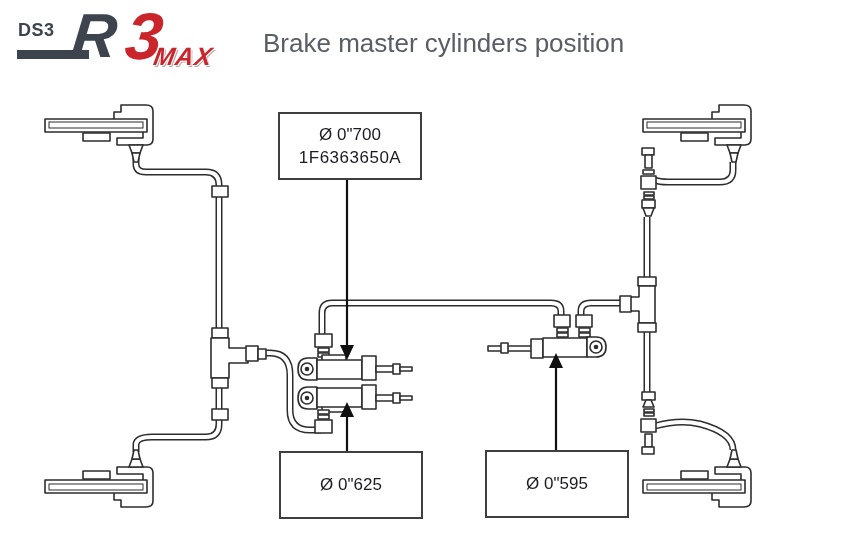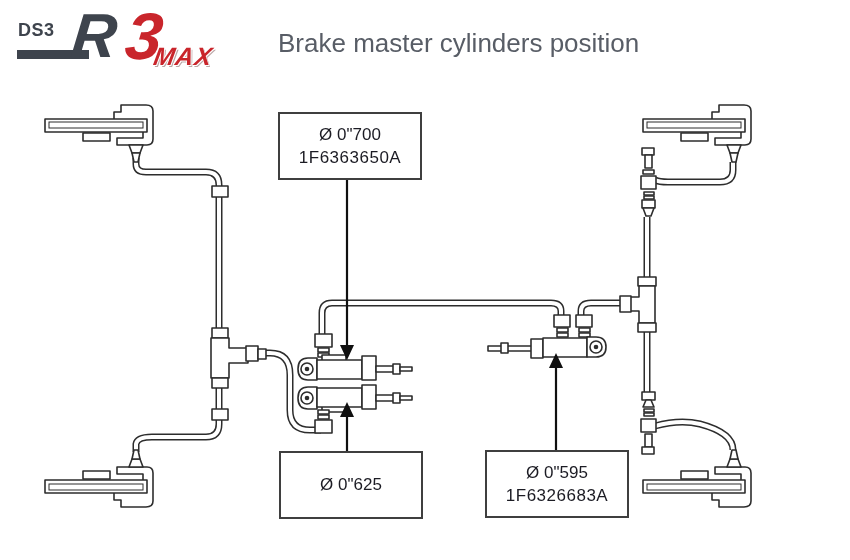--- a/index.html
+++ b/index.html
@@ -10,21 +10,21 @@
   .logo .ds3{position:absolute;left:4px;top:14px;font-size:18px;font-weight:bold;
              color:#3e444d;letter-spacing:.5px;}
   .logo .bar{position:absolute;left:3px;top:44px;width:72px;height:9px;background:#3e444d;}
   .logo .r{position:absolute;left:58px;top:-6px;font-size:62px;font-weight:bold;
            font-style:italic;color:#3e444d;transform:skewX(-6deg);}
   .logo .three{position:absolute;left:112px;top:-8px;font-size:66px;font-weight:bold;
            font-style:italic;color:#c9252b;transform:skewX(-6deg);}
   .logo .max{position:absolute;left:140px;top:36px;font-size:25px;font-weight:bold;
            font-style:italic;color:#c9252b;letter-spacing:1px;transform:skewX(-10deg);
            text-shadow:1px 1px 0 #fff,-1px -1px 0 #fff,2px 2px 0 rgba(60,0,0,.35);}
-  .title{position:absolute;left:278px;top:28px;font-size:26px;color:#585d66;}
+  .title{position:absolute;left:263px;top:28px;font-size:26px;color:#585d66;}
   
   svg.diagram{position:absolute;left:0;top:0;z-index:1;}
   .tube-outer{fill:none;stroke:#2d2d2d;stroke-width:7;stroke-linecap:butt;}
   .tube-inner{fill:none;stroke:#ffffff;stroke-width:4;stroke-linecap:butt;}
   .part{fill:#ffffff;stroke:#2d2d2d;stroke-width:1.6;stroke-linejoin:round;}
   .thin{fill:none;stroke:#2d2d2d;stroke-width:1;}
   .hole{fill:#2d2d2d;stroke:none;}
   .arrow{stroke:#101010;stroke-width:2.2;}
   .ahead{fill:#101010;stroke:none;}
   
@@ -201,14 +201,13 @@
 
 <div class="callout" id="callout-0">
   <div class="dia">Ø 0"700</div>
   <div class="pn">1F6363650A</div>
 </div>
 <div class="callout" id="callout-1">
   <div class="dia">Ø 0"625</div>
 </div>
 <div class="callout" id="callout-2">
   <div class="dia">Ø 0"595</div>
-  <div class="pn">1F6326683A</div>
 </div>
 
 </body></html>

